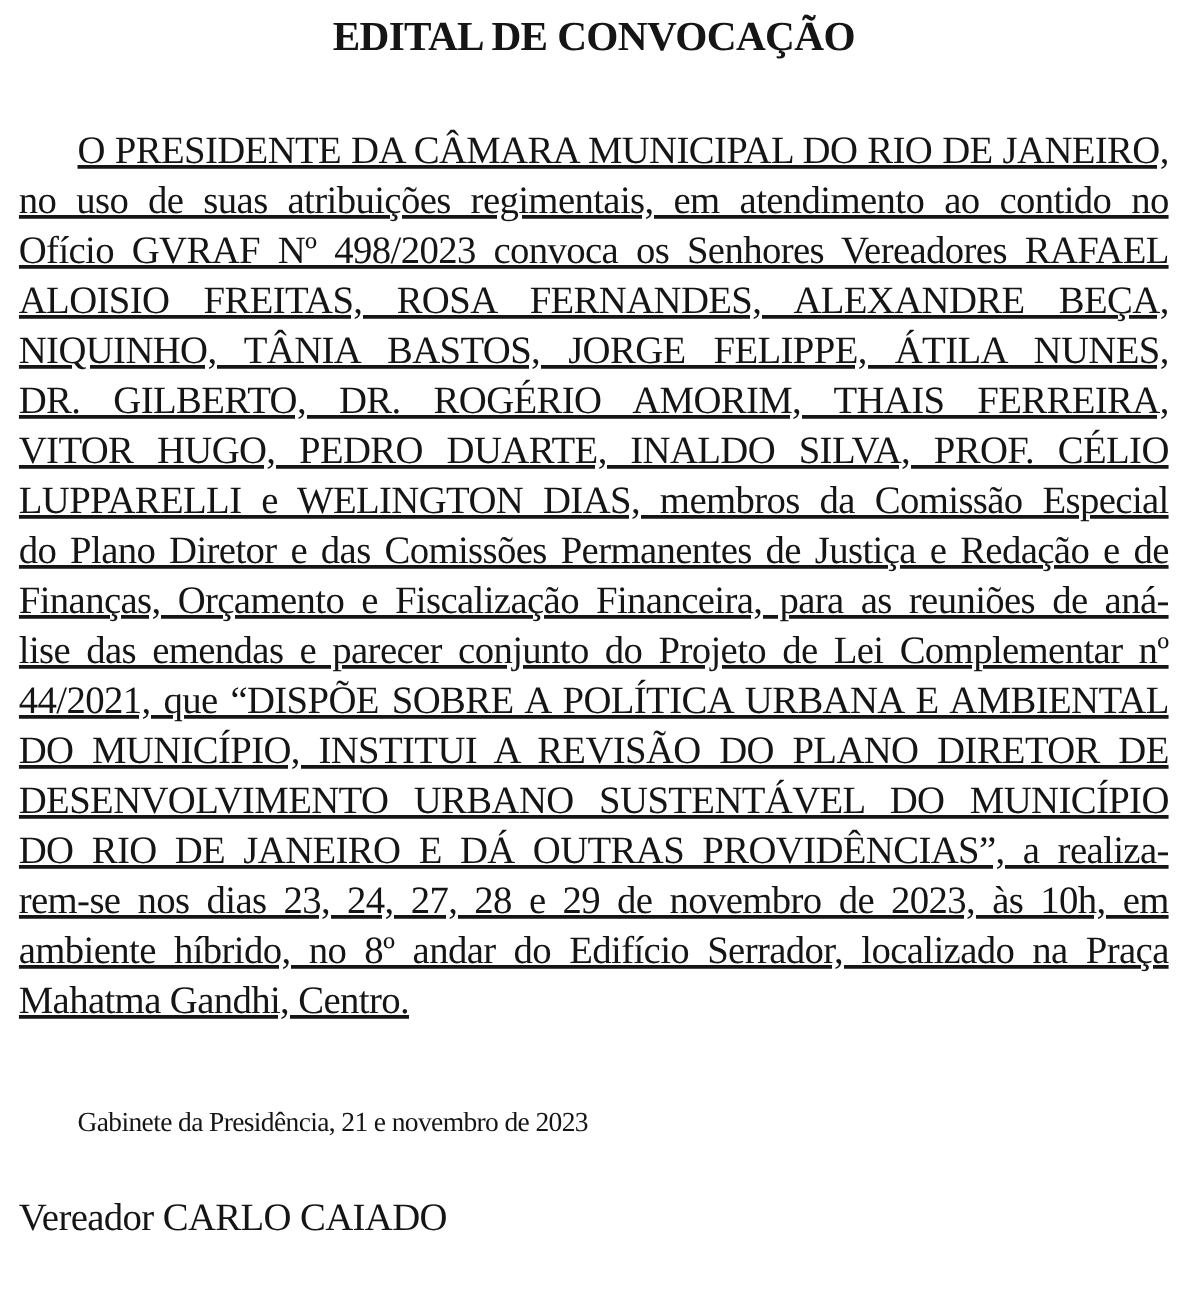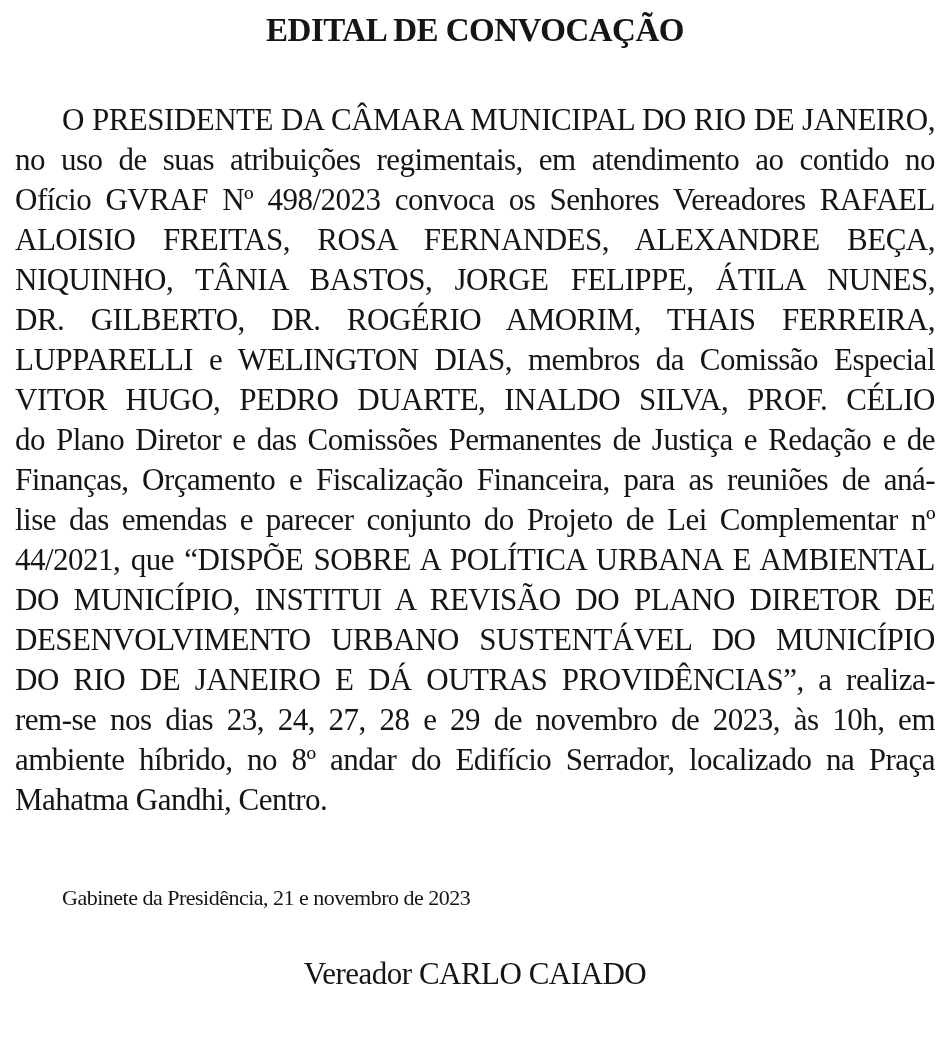--- a/index.html
+++ b/index.html
@@ -33,42 +33,41 @@
     font-size: 31px;
     line-height: 40px;
     height: 40px;
     letter-spacing: -0.5px;
     text-align: justify;
     text-align-last: justify;
     overflow: hidden;
     white-space: nowrap;
   }
   
-  .line { white-space: normal; }
+  .line { white-space: normal; text-decoration: underline; }
   .line.first {
     text-indent: 47px;
     word-spacing: -3px;
   }
   .line.tight {
     word-spacing: -4px;
   }
   .line.last {
     text-align: right;
     text-align-last: left;
   }
   .dateline {
     margin-top: 58px;
     padding-left: 47px;
     font-size: 22px;
     line-height: 40px;
     letter-spacing: -0.5px;
   }
   .signature-block {
     margin-top: 36px;
-    text-align: center;
   }
   .signature-name,
   .signature-role {
     font-size: 31px;
     line-height: 40px;
     letter-spacing: -0.5px;
   }
 </style>
 </head>
 <body>
@@ -77,22 +76,22 @@
 
   <div class="doc-title">EDITAL DE CONVOCAÇÃO</div>
 
   <div class="body-block">
     <div class="line first tight">O PRESIDENTE DA CÂMARA MUNICIPAL DO RIO DE JANEIRO,</div>
     <div class="line">no uso de suas atribuições regimentais, em atendimento ao contido no</div>
     <div class="line">Ofício GVRAF Nº 498/2023 convoca os Senhores Vereadores RAFAEL</div>
     <div class="line">ALOISIO FREITAS, ROSA FERNANDES, ALEXANDRE BEÇA,</div>
     <div class="line">NIQUINHO, TÂNIA BASTOS, JORGE FELIPPE, ÁTILA NUNES,</div>
     <div class="line">DR. GILBERTO, DR. ROGÉRIO AMORIM, THAIS FERREIRA,</div>
+    <div class="line">VITOR HUGO, PEDRO DUARTE, INALDO SILVA, PROF. CÉLIO</div>
     <div class="line">LUPPARELLI e WELINGTON DIAS, membros da Comissão Especial</div>
-    <div class="line">VITOR HUGO, PEDRO DUARTE, INALDO SILVA, PROF. CÉLIO</div>
     <div class="line">do Plano Diretor e das Comissões Permanentes de Justiça e Redação e de</div>
     <div class="line">Finanças, Orçamento e Fiscalização Financeira, para as reuniões de aná-</div>
     <div class="line">lise das emendas e parecer conjunto do Projeto de Lei Complementar nº</div>
     <div class="line tight">44/2021, que “DISPÕE SOBRE A POLÍTICA URBANA E AMBIENTAL</div>
     <div class="line">DO MUNICÍPIO, INSTITUI A REVISÃO DO PLANO DIRETOR DE</div>
     <div class="line">DESENVOLVIMENTO URBANO SUSTENTÁVEL DO MUNICÍPIO</div>
     <div class="line tight">DO RIO DE JANEIRO E DÁ OUTRAS PROVIDÊNCIAS”, a realiza-</div>
     <div class="line">rem-se nos dias 23, 24, 27, 28 e 29 de novembro de 2023, às 10h, em</div>
     <div class="line">ambiente híbrido, no 8º andar do Edifício Serrador, localizado na Praça</div>
     <div class="line last">Mahatma Gandhi, Centro.</div>

